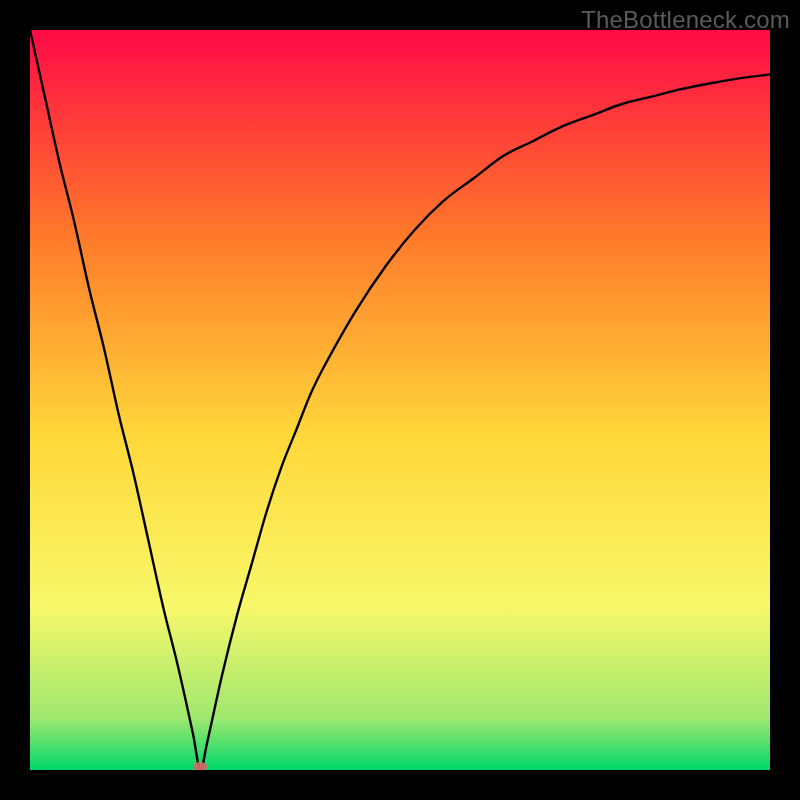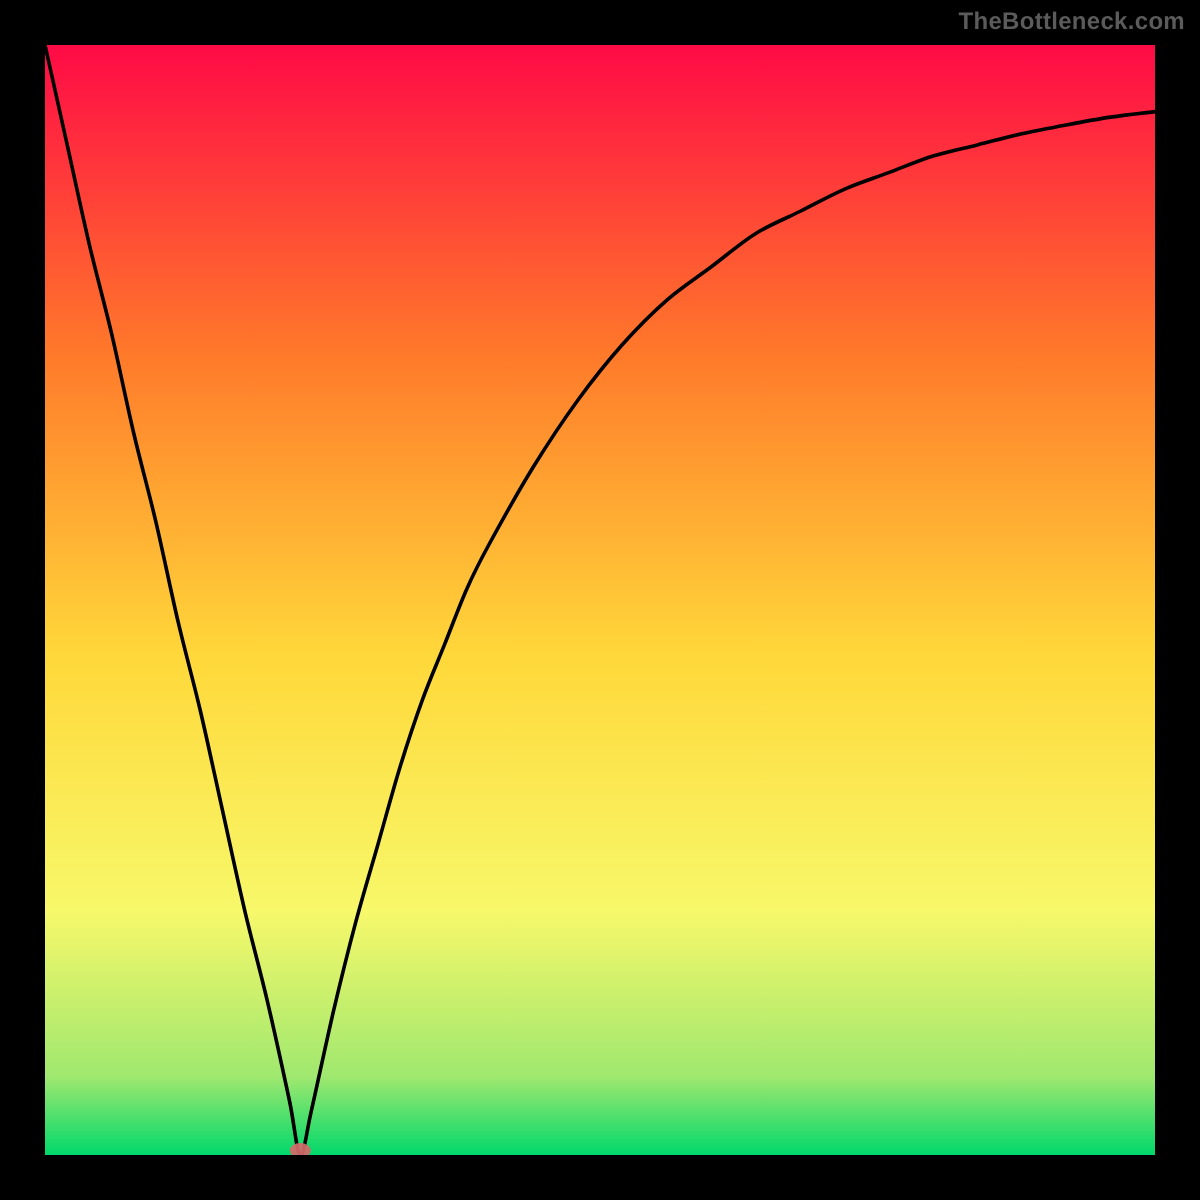--- a/index.html
+++ b/index.html
@@ -23,22 +23,22 @@
     top: 30px;
     width: 740px;
     height: 740px;
     overflow: hidden;
   }
   .watermark {
     position: absolute;
     top: 6px;
     right: 10px;
     color: #5b5b5b;
-    font-size: 16px;
-    font-weight: 700;
+    font-size: 24px;
+    font-weight: 400;
     letter-spacing: 0.2px;
     user-select: none;
   }
   svg { display: block; }
 </style>
 </head>
 <body>
 
 <div class="frame">
   <div class="plot">

